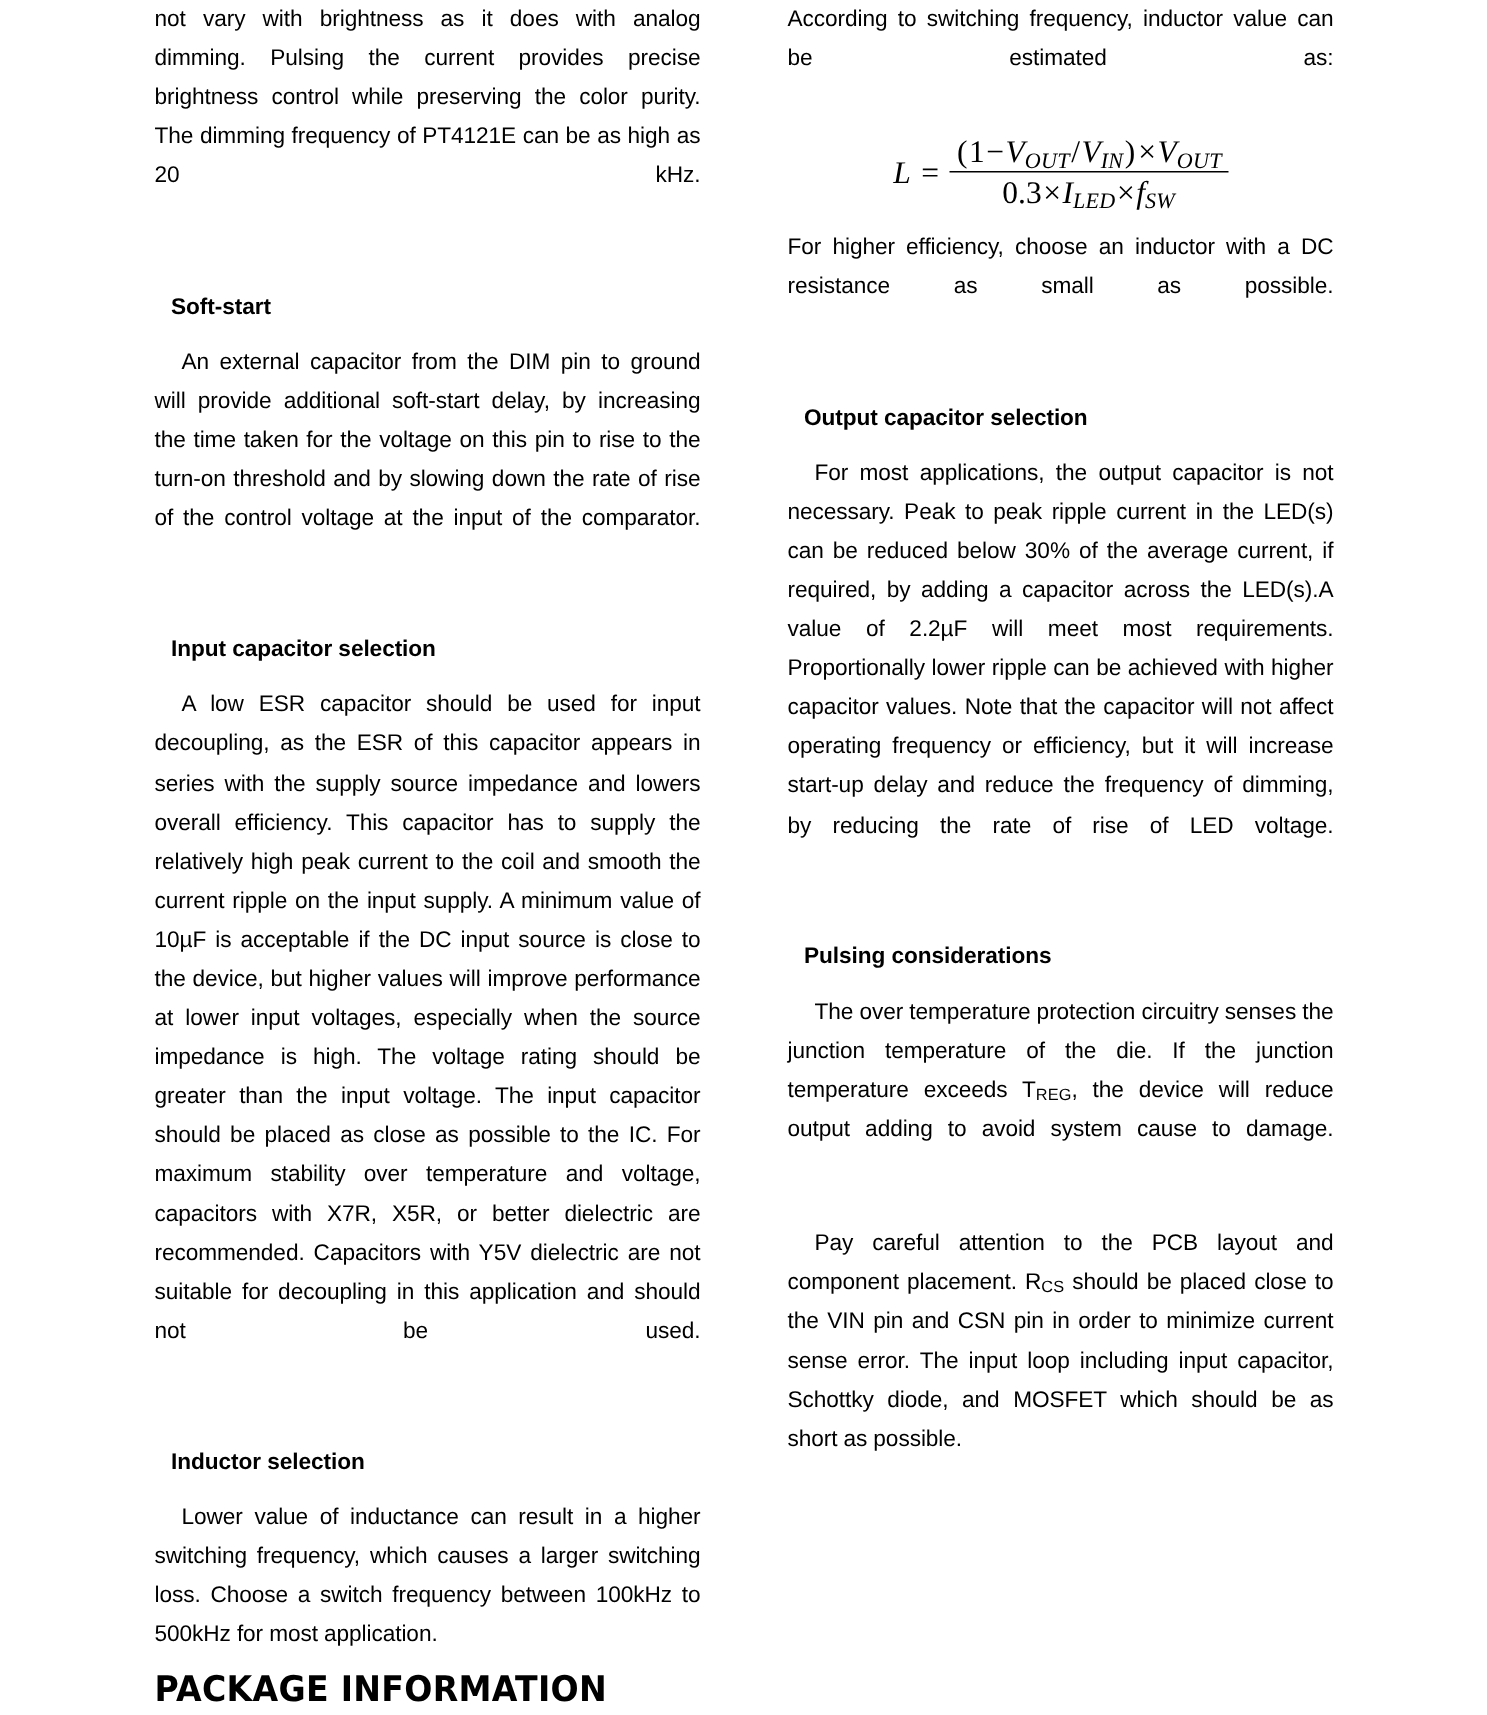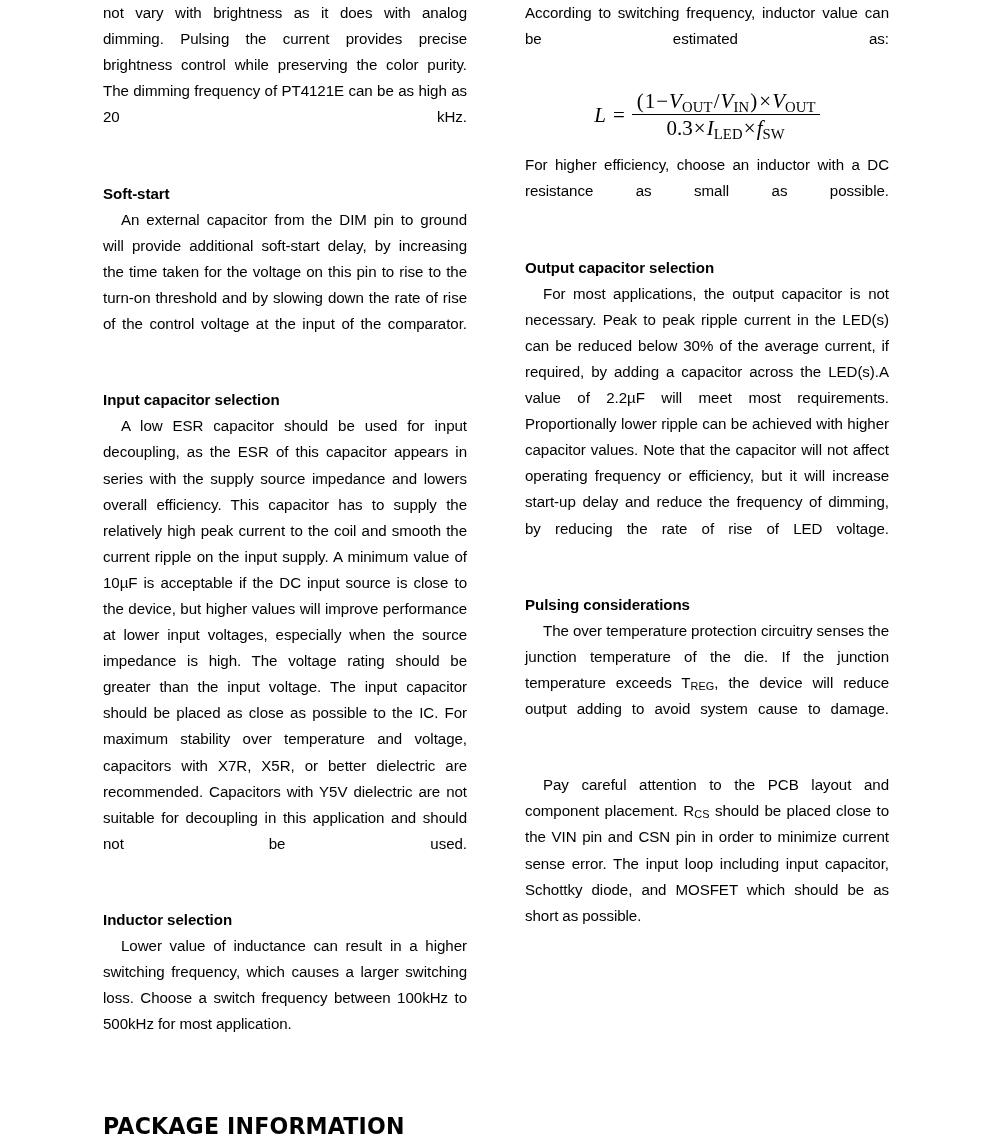--- a/index.html
+++ b/index.html
@@ -53,21 +53,21 @@
   p.body-text.indent { text-indent: 18px; }
   
   p.body-text::after {
     content: "";
     display: inline-block;
     width: 100%;
   }
   p.body-text.no-stretch::after { content: none; display: none; }
 
   h3.sub-head {
-    margin: 0;
+    margin: 11px;
     font-size: 15.1px;
     line-height: 26.1px;
     font-weight: bold;
     text-align: left;
     letter-spacing: -0.05px;
   }
   .gap-head   { height: 24px; }
 
   sub {
     font-size: 0.72em;
@@ -116,20 +116,21 @@
   }
   .frac .den {
     padding: 2px 4px 0 4px;
     white-space: nowrap;
     line-height: 1.12;
   }
   .mi   { font-style: italic; }
   .mn   { font-style: normal; }
   .mo   { font-style: normal; padding: 0 1px; }
   .msub {
+    font-style: italic;
     font-size: 0.70em;
     vertical-align: -0.25em;
     line-height: 0;
     letter-spacing: 0.2px;
   }
   .vname { font-style: italic; letter-spacing: 0; }
 
   
   .package-heading {
     position: absolute;

